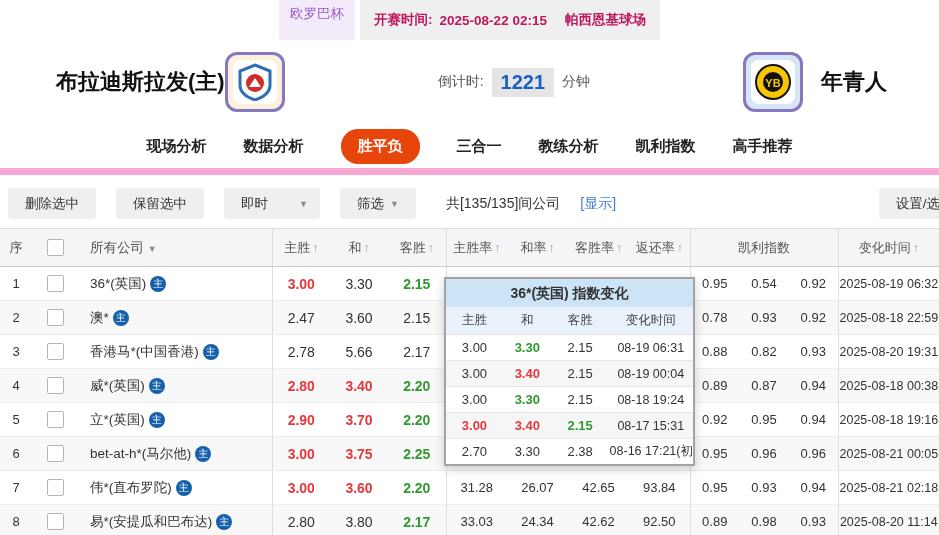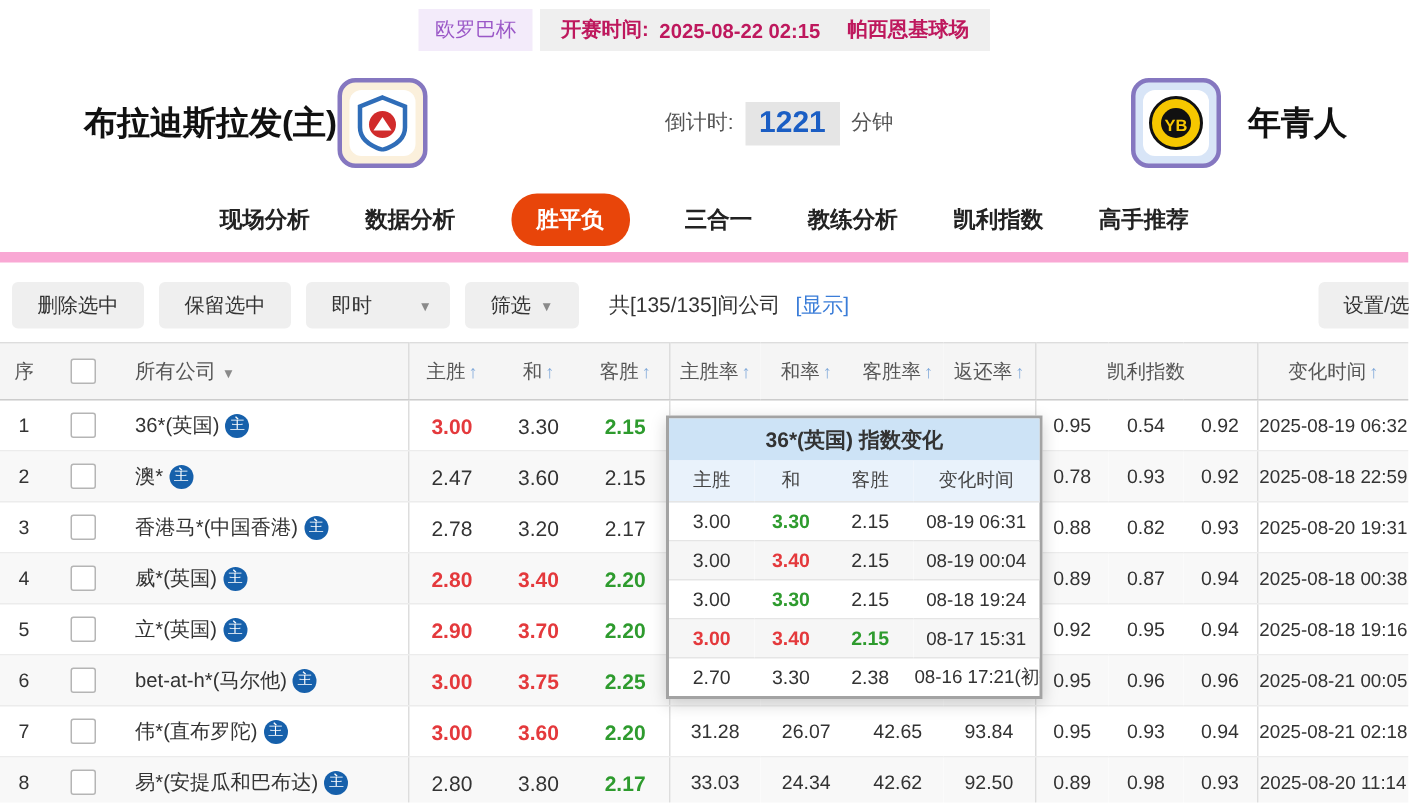--- a/index.html
+++ b/index.html
@@ -1,43 +1,43 @@
 <!DOCTYPE html>
 <html><head>
 <meta charset="utf-8">
 <style>
   html,body{margin:0;padding:0;}
   body{width:939px;height:535px;overflow:hidden;position:relative;background:#fff;
        font-family:"Liberation Sans","DejaVu Sans",sans-serif;color:#333;}
   
-  .infobar{height:40px;display:flex;align-items:center;justify-content:center;gap:5px;font-size:13.5px;}
+  .infobar{height:40px;display:flex;justify-content:center;gap:5px;font-size:13.5px;}
   .league-badge{background:#f3ebfa;color:#9a57c7;padding:5px 11px;}
   .kickoff-pill{background:#efefef;color:#be185d;font-weight:bold;padding:5px 14px;display:flex;align-items:center;}
   .kickoff-pill .t{margin-left:7px;}
   .kickoff-pill .venue{margin-left:18px;}
   
   .team-row{height:84px;display:flex;align-items:center;}
   .side{display:flex;align-items:center;}
   .side.home{padding-left:56px;}
-  .side.away{padding-right:41px;gap:18px;}
+  .side.away{padding-right:52px;gap:18px;}
   .team-name{font-size:22px;font-weight:bold;color:#111;}
   .logo-box{width:54px;height:54px;border:3px solid #8577c0;border-radius:12px;
             display:flex;align-items:center;justify-content:center;}
   .home .logo-box{background:#fbf0dc;}
   .away .logo-box{background:#d8e5f7;}
   .logo-inner{width:44px;height:44px;background:#fff;border-radius:8px;display:flex;align-items:center;justify-content:center;}
   .countdown{flex:1;display:flex;align-items:center;justify-content:center;gap:8px;font-size:14px;color:#555;}
   .countdown-value{background:#e5e5e5;color:#1b5ec4;font-size:20px;font-weight:bold;padding:3px 9px;}
   
   .nav{height:44px;display:flex;align-items:center;justify-content:center;gap:37px;
        border-bottom:7px solid #f9a8d4;font-size:15px;font-weight:bold;color:#222;}
   .tab{cursor:pointer;}
   .tab.active{background:#e8450a;color:#fff;border-radius:17px;padding:8px 17px;}
   
-  .toolbar{display:flex;align-items:center;margin:13px 8px 9px 8px;gap:10px;}
+  .toolbar{display:flex;align-items:center;margin:13px 8px 9px 8px;gap:20px;}
   .tbtn{background:#efefef;border:none;border-radius:4px;height:31px;padding:0 17px;
         font-size:13.5px;color:#333;font-family:inherit;cursor:pointer;display:flex;align-items:center;}
   .tbtn.dd{width:96px;justify-content:space-between;padding:0 12px 0 17px;}
   .tbtn.dd2{gap:6px;}
   .caret-sm{color:#8a8a8a;font-size:9px;}
   .count-text{font-size:14px;color:#333;margin-left:10px;}
   .show-link{color:#3b7dd8;font-size:14px;cursor:pointer;text-decoration:none;}
   .settings{margin-left:auto;margin-right:-26px;white-space:nowrap;}
   
   table.main{border-collapse:collapse;table-layout:fixed;width:939px;font-size:13px;color:#333;}
@@ -210,21 +210,21 @@
         <td class="div-r">0.92</td>
         <td class="td-time">2025-08-18 22:59</td>
       </tr>
       <tr>
         <td>3</td>
         <td>
           <div class="checkbox"></div>
         </td>
         <td class="td-company div-r"><span>香港马*(中国香港)</span><span class="home-badge">主</span></td>
         <td class="odds v-k">2.78</td>
-        <td class="odds v-k">3.20</td>
+        <td class="odds v-k">5.66</td>
         <td class="odds v-k div-r">2.17</td>
         <td></td>
         <td></td>
         <td></td>
         <td class="div-r"></td>
         <td>0.88</td>
         <td>0.82</td>
         <td class="div-r">0.93</td>
         <td class="td-time">2025-08-20 19:31</td>
       </tr>

